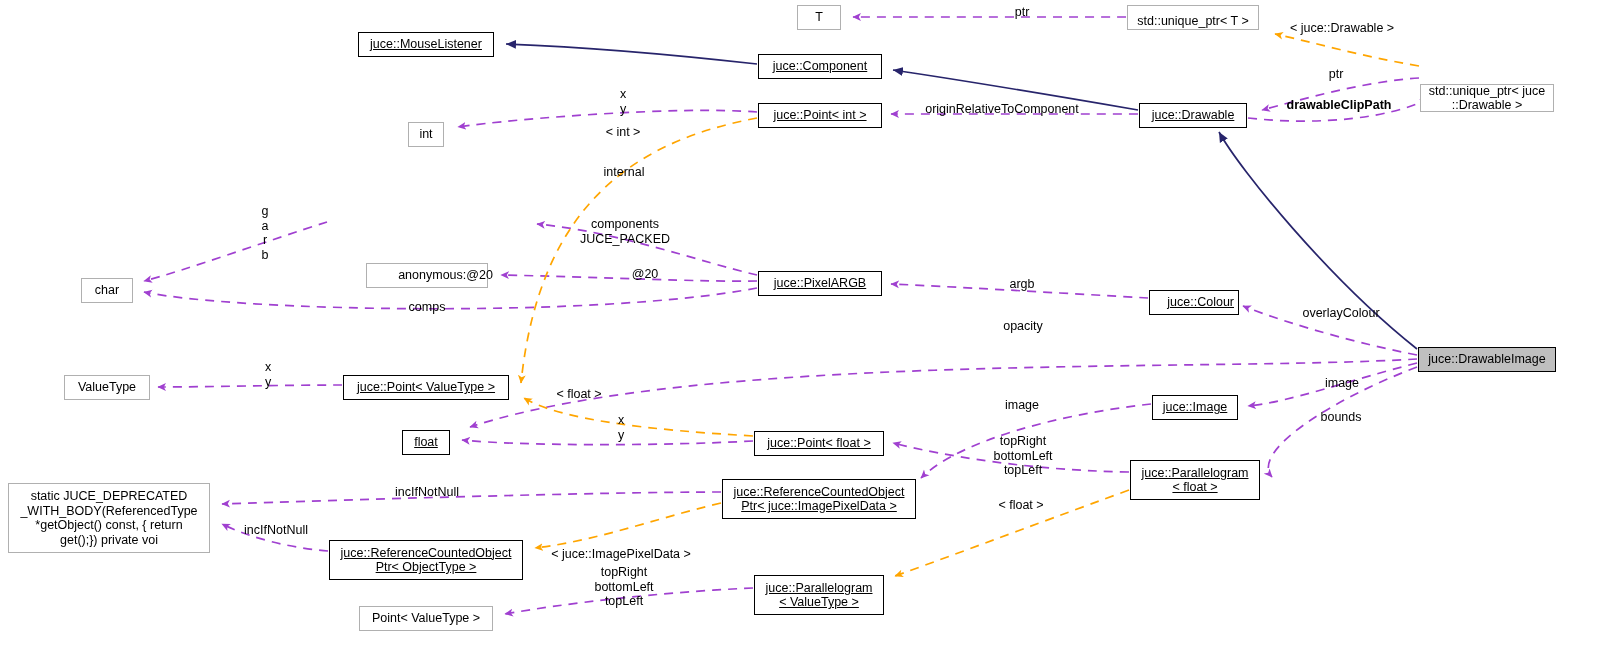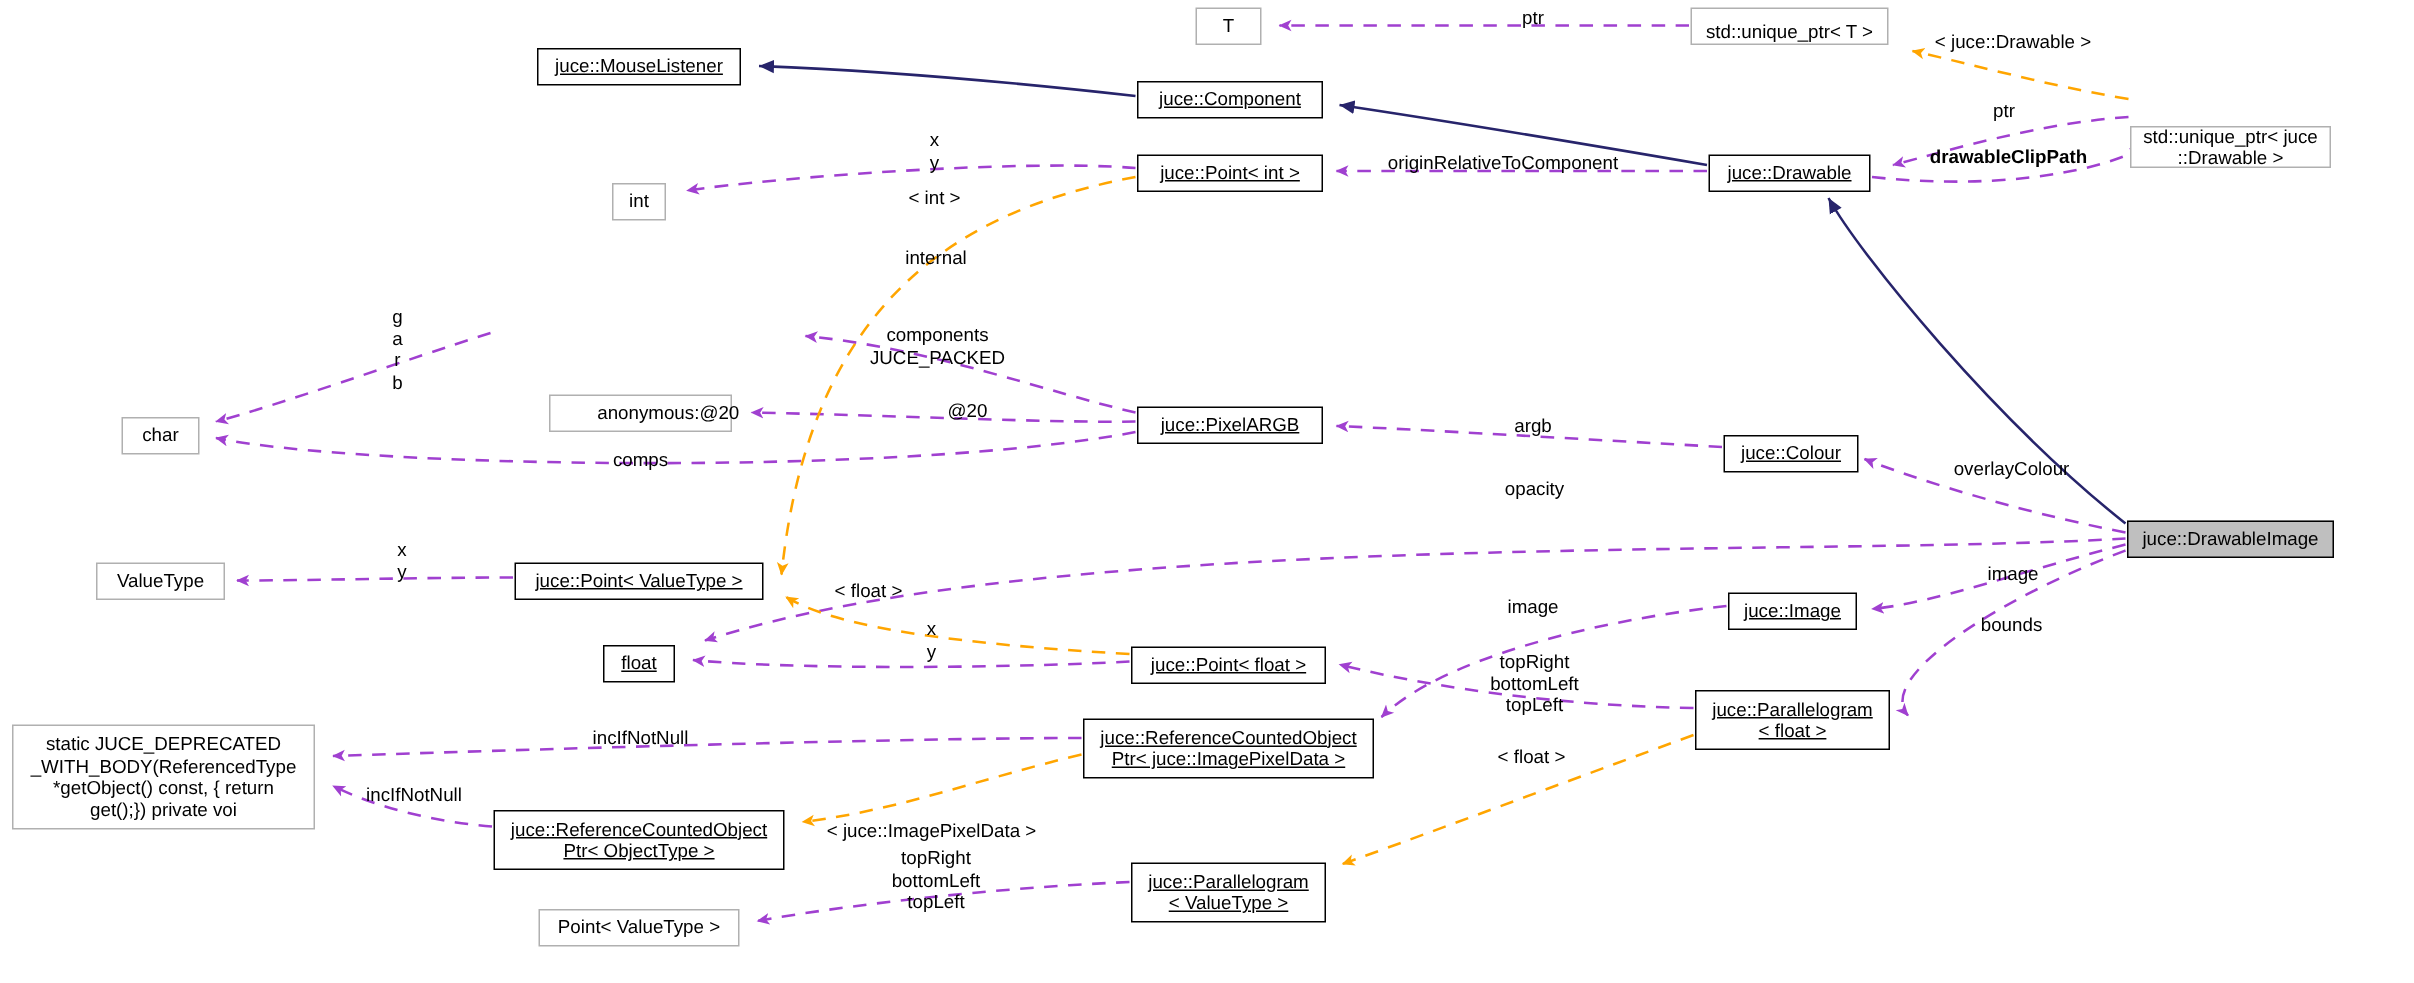--- a/index.html
+++ b/index.html
@@ -128,21 +128,21 @@
       <div class="node solid" style="left: 358px; top: 32px; width: 136px; height: 25px;"><span>juce::MouseListener</span></div>
       <div class="node faint" style="left: 1420px; top: 40px; width: 134px; height: 28px; margin-top: 44px;"><span>std::unique_ptr&lt; juce
 ::Drawable &gt;</span></div>
       <div class="node solid" style="left: 758px; top: 54px; width: 124px; height: 25px;"><span>juce::Component</span></div>
       <div class="node solid" style="left: 758px; top: 103px; width: 124px; height: 25px;"><span>juce::Point&lt; int &gt;</span></div>
       <div class="node solid" style="left: 1139px; top: 103px; width: 108px; height: 25px;"><span>juce::Drawable</span></div>
       <div class="node faint" style="left: 408px; top: 122px; width: 36px; height: 25px;"><span>int</span></div>
       <div class="node faint" style="left: 366px; top: 263px; width: 122px; height: 25px; padding-left: 41px;"><span>anonymous:@20</span></div>
       <div class="node solid" style="left: 758px; top: 271px; width: 124px; height: 25px;"><span>juce::PixelARGB</span></div>
       <div class="node faint" style="left: 81px; top: 278px; width: 52px; height: 25px;"><span>char</span></div>
-      <div class="node solid" style="left: 1149px; top: 290px; width: 90px; height: 25px;"><span>juce::Colour</span></div>
+      <div class="node solid" style="left: 1149px; top: 290px; width: 90px; height: 25px; justify-content: flex-end;"><span>juce::Colour</span></div>
       <div class="node current" style="left: 1418px; top: 347px; width: 138px; height: 25px;"><span>juce::DrawableImage</span></div>
       <div class="node faint" style="left: 64px; top: 375px; width: 86px; height: 25px;"><span>ValueType</span></div>
       <div class="node solid" style="left: 343px; top: 375px; width: 166px; height: 25px;"><span>juce::Point&lt; ValueType &gt;</span></div>
       <div class="node solid" style="left: 1152px; top: 395px; width: 86px; height: 25px;"><span>juce::Image</span></div>
       <div class="node solid" style="left: 402px; top: 430px; width: 48px; height: 25px;"><span>float</span></div>
       <div class="node solid" style="left: 754px; top: 431px; width: 130px; height: 25px;"><span>juce::Point&lt; float &gt;</span></div>
       <div class="node solid" style="left: 1130px; top: 460px; width: 130px; height: 40px;"><span>juce::Parallelogram
 &lt; float &gt;</span></div>
       <div class="node faint" style="left: 8px; top: 483px; width: 202px; height: 70px;"><span>static JUCE_DEPRECATED
 _WITH_BODY(ReferencedType

